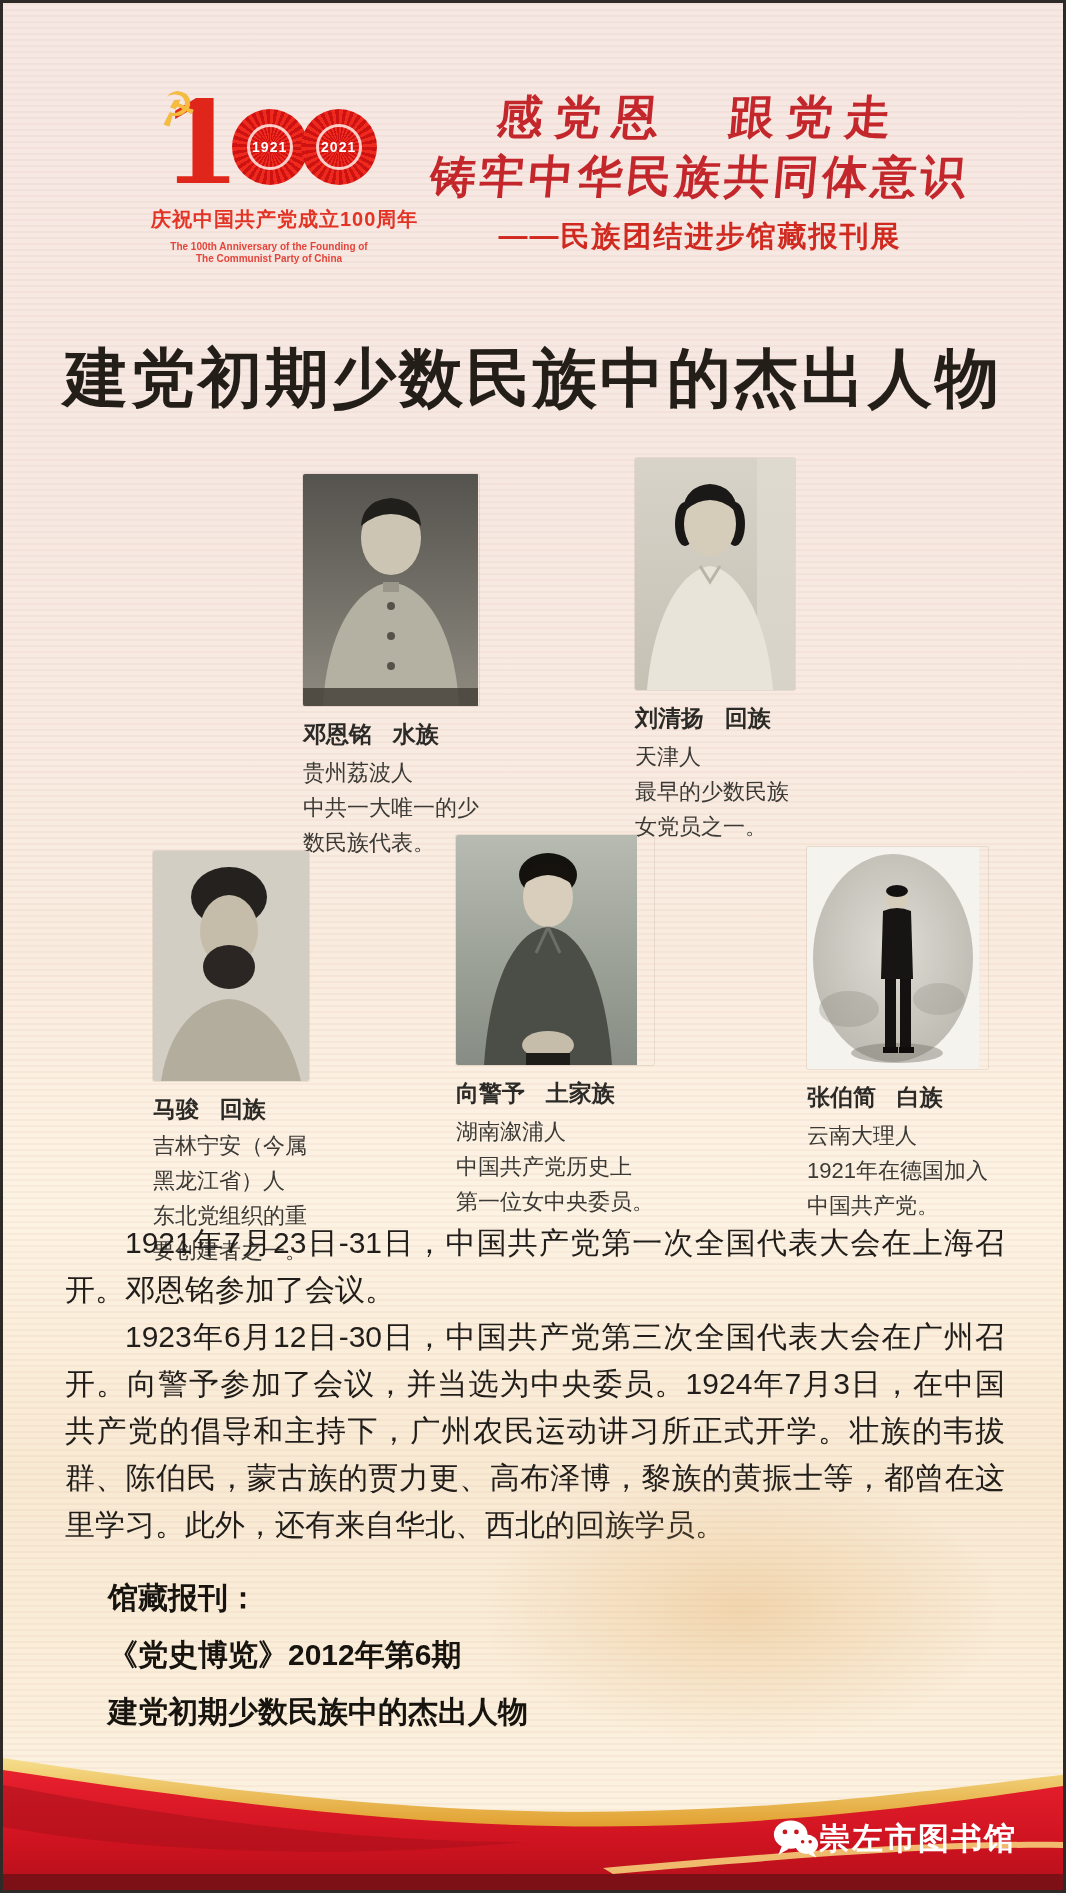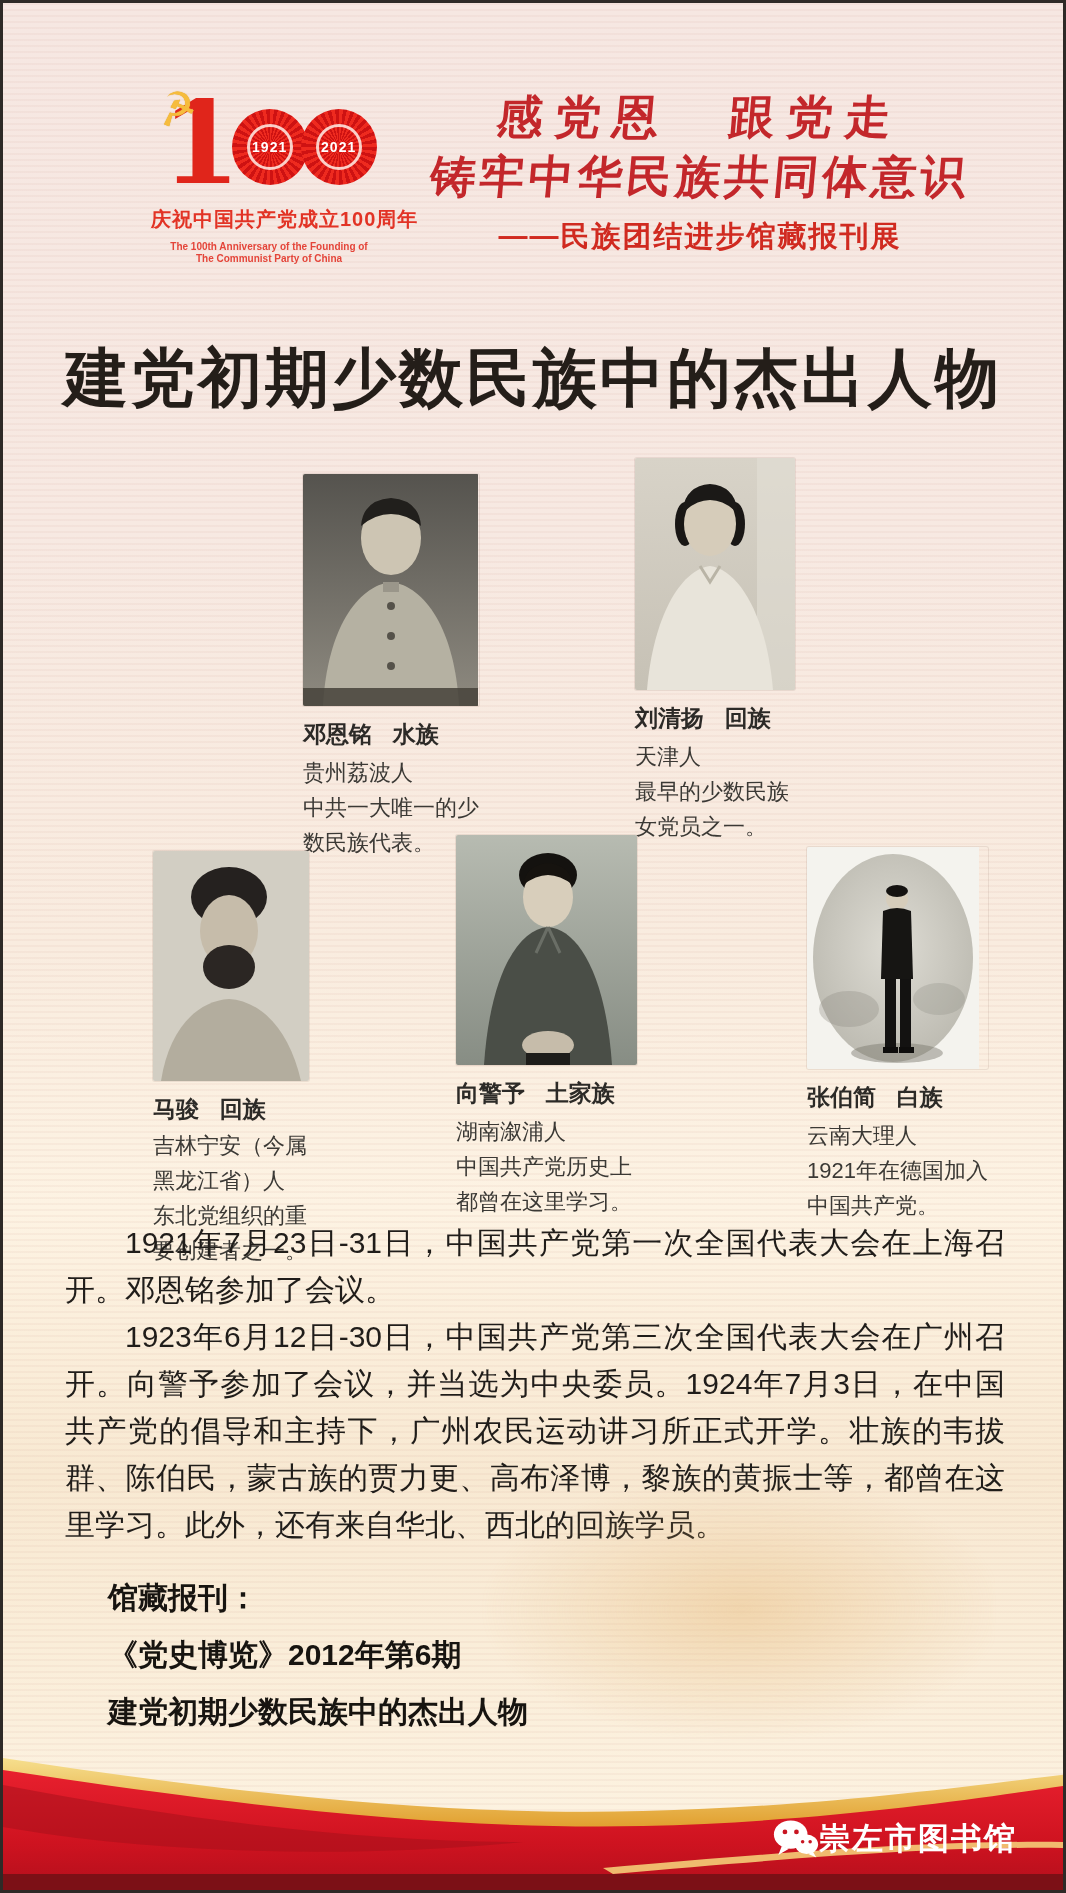--- a/index.html
+++ b/index.html
@@ -203,21 +203,21 @@
           <ellipse cx="92" cy="210" rx="26" ry="14" fill="#c6bcaa"></ellipse>
           <rect x="70" y="218" width="44" height="12" fill="#1e1d1a"></rect>
         </svg>
       </div>
       <figcaption class="caption">
         <div class="pname">
           <span>向警予</span><span class="eth">土家族</span>
         </div>
         <div class="pline first">湖南溆浦人</div>
         <div class="pline">中国共产党历史上</div>
-        <div class="pline">都曾在这里学习。</div>
+        <div class="pline">第一位女中央委员。</div>
       </figcaption>
     </figure>
 
     <figure class="person-card" style="left:792px;margin:12px;">
       <div class="photo">
         <svg viewBox="0 0 172 222" width="172" height="222" role="img">
           <defs>
               <radialGradient id="vg" cx="0.5" cy="0.45" r="0.75">
             <stop offset="0" stop-color="#dedcd4"></stop>
                 <stop offset="1" stop-color="#b2b0a6"></stop>

